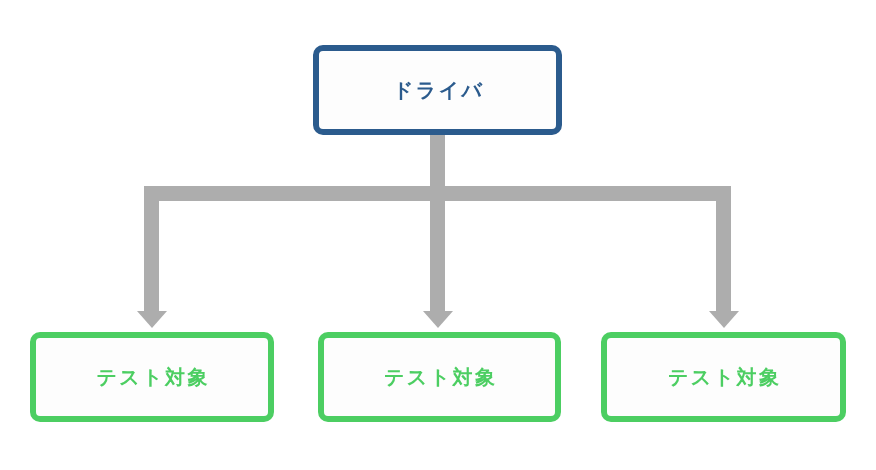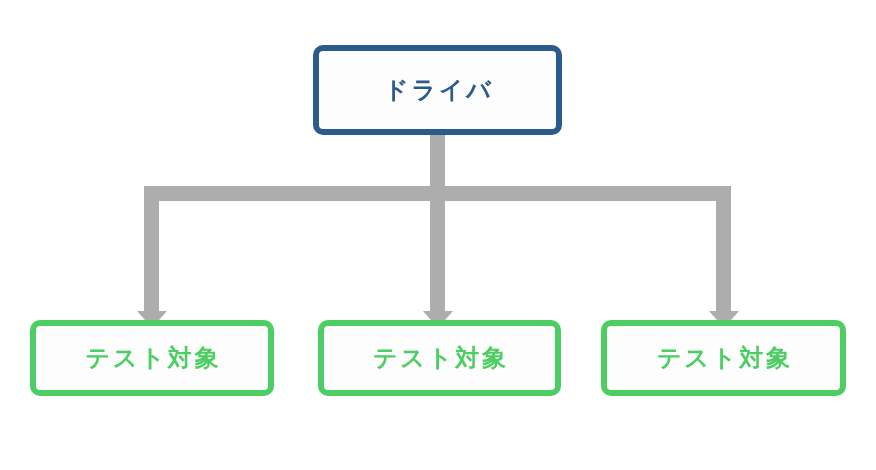--- a/index.html
+++ b/index.html
@@ -23,35 +23,35 @@
   }
   .node {
     position: absolute;
     display: flex;
     align-items: center;
     justify-content: center;
     background: var(--fill);
     border-radius: 10px;
   }
   .node-label {
-    font-size: 24px;
+    font-size: 20px;
     font-weight: bold;
     letter-spacing: 0.12em;
     text-indent: 0.12em;
     white-space: nowrap;
   }
   .node.driver {
     left: 313px; top: 45px;
     width: 249px; height: 90px;
     border: 6px solid var(--blue);
   }
   .node.driver .node-label { color: var(--blue); }
   .node.target {
-    top: 320px;
-    height: 76px;
+    top: 332px;
+    height: 90px;
     border: 6px solid var(--green);
   }
   .node.target .node-label { color: var(--green); }
   .node.target-1 { left: 30px;  width: 244px; }
   .node.target-2 { left: 318px; width: 243px; }
   .node.target-3 { left: 601px; width: 245px; }
 
   .conn {
     position: absolute;
     background: var(--gray);

